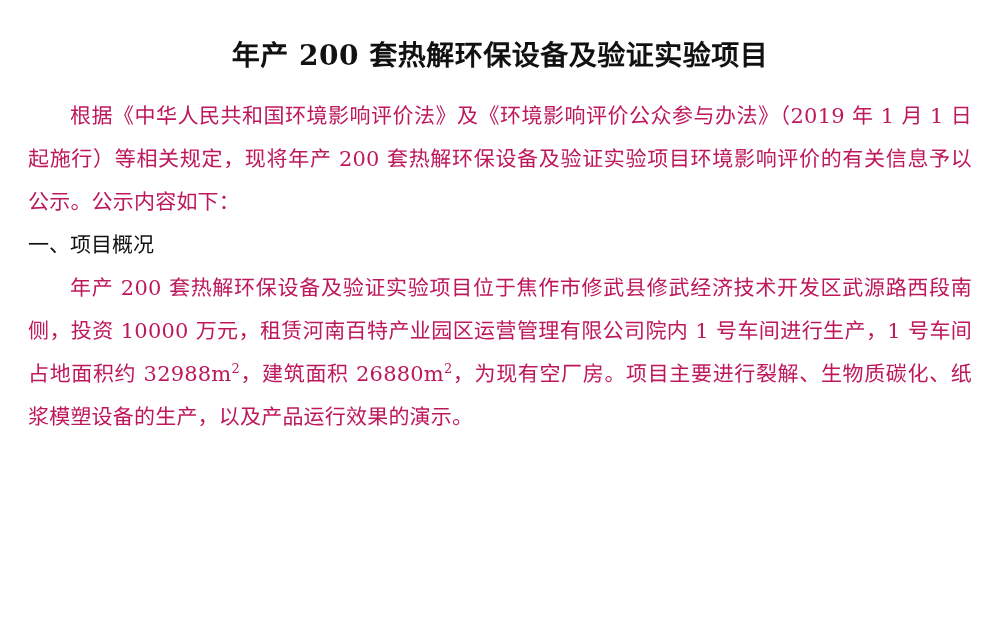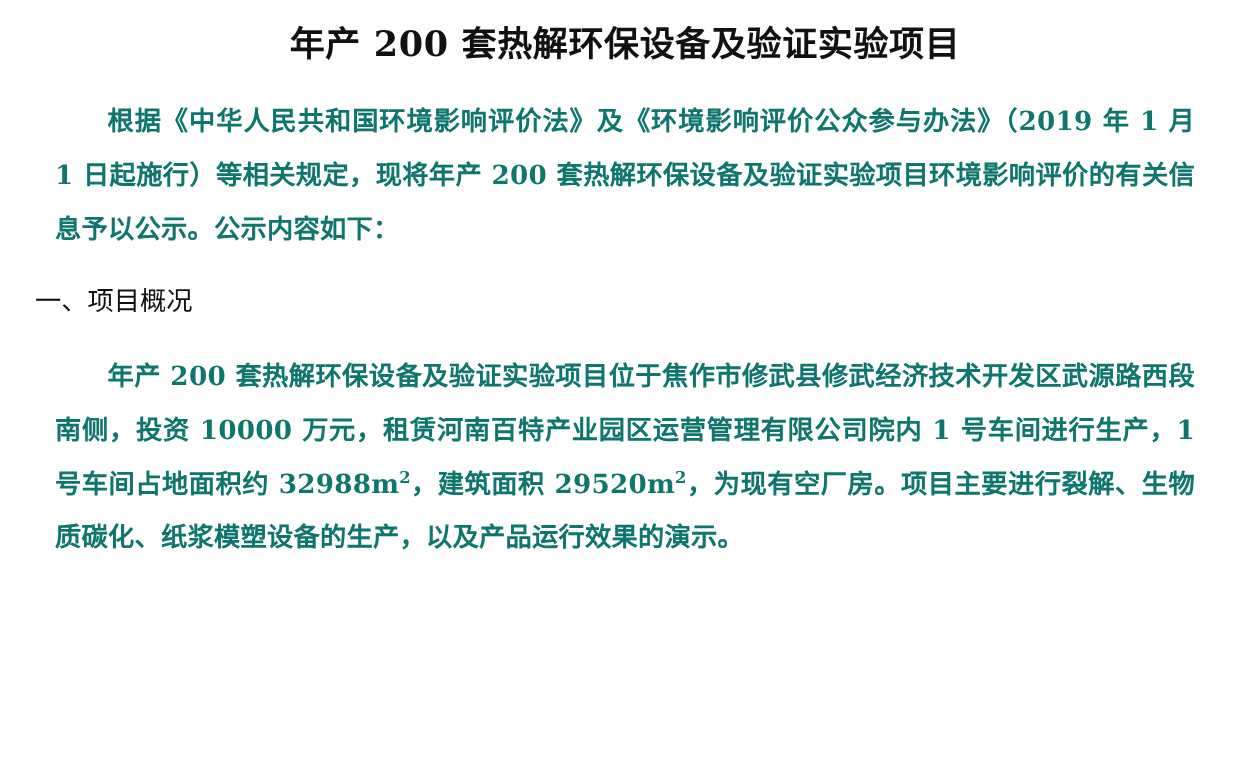--- a/index.html
+++ b/index.html
@@ -20,39 +20,38 @@
     box-sizing: border-box;
     padding: 10px 28px 0 28px;
     position: relative;
   }
   .doc-title {
     text-align: center;
     font-size: 28px;
     line-height: 46px;
     font-weight: 600;
     letter-spacing: 0.5px;
-    margin: 3px 0 0 0;
+    margin: 23px 0 0 0;
     color: #111111;
   }
   .doc-title .line {
     display: block;
     white-space: nowrap;
   }
   .body-block {
     margin-top: 16px;
   }
   p.para {
     font-size: 21px;
     line-height: 43px;
-    margin: 16px;
+    margin: 0;
     text-align: justify;
     text-justify: inter-ideograph;
     letter-spacing: 0.2px;
-    color: #0f766e;
-    font-weight: bold;
+    color: #be185d;
   }
   p.indent {
     text-indent: 2em;
   }
   p.heading {
     font-size: 21px;
     line-height: 43px;
     margin: 0;
     color: #111111;
     font-family: Liberation Serif, serif;
@@ -71,16 +70,16 @@
   <h1 class="doc-title">
     <span class="line">年产 200 套热解环保设备及验证实验项目</span>
   </h1>
 
   <div class="body-block">
 
     <p class="para indent">根据《中华人民共和国环境影响评价法》及《环境影响评价公众参与办法》（2019 年 1 月 1 日起施行）等相关规定，现将年产 200 套热解环保设备及验证实验项目环境影响评价的有关信息予以公示。公示内容如下：</p>
 
     <p class="heading">一、项目概况</p>
 
-    <p class="para indent"><span>年产 200 套热解环保设备及验证实验项目位于焦作市修武县修武经济技术开发区武源路西段南侧，投资 10000 万元，租赁河南百特产业园区运营管理有限公司院内 1 号车间进行生产，1 号车间占地面积约 32988m</span><sup>2</sup><span>，建筑面积 29520m</span><sup>2</sup><span>，为现有空厂房。项目主要进行裂解、生物质碳化、纸浆模塑设备的生产，以及产品运行效果的演示。</span></p>
+    <p class="para indent"><span>年产 200 套热解环保设备及验证实验项目位于焦作市修武县修武经济技术开发区武源路西段南侧，投资 10000 万元，租赁河南百特产业园区运营管理有限公司院内 1 号车间进行生产，1 号车间占地面积约 32988m</span><sup>2</sup><span>，建筑面积 26880m</span><sup>2</sup><span>，为现有空厂房。项目主要进行裂解、生物质碳化、纸浆模塑设备的生产，以及产品运行效果的演示。</span></p>
 
   </div>
 </div>
 
 </body></html>

